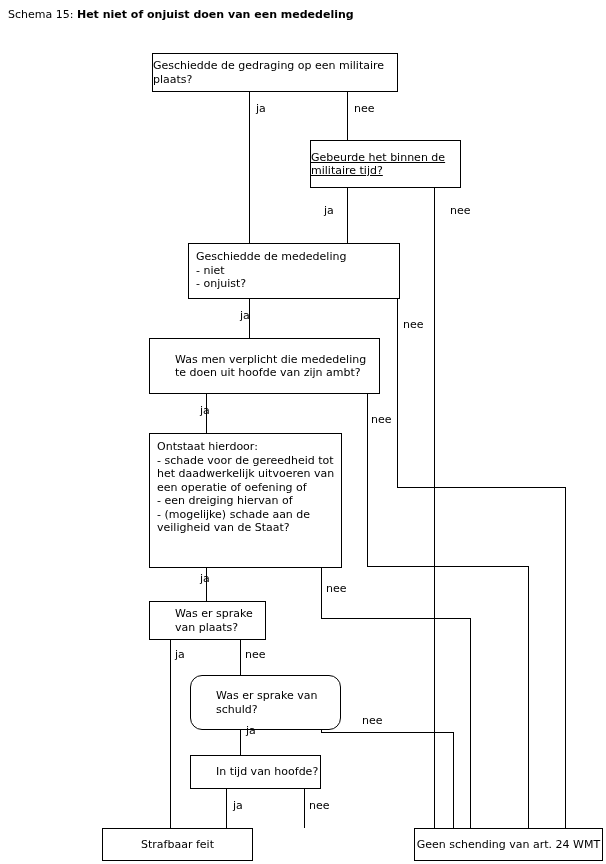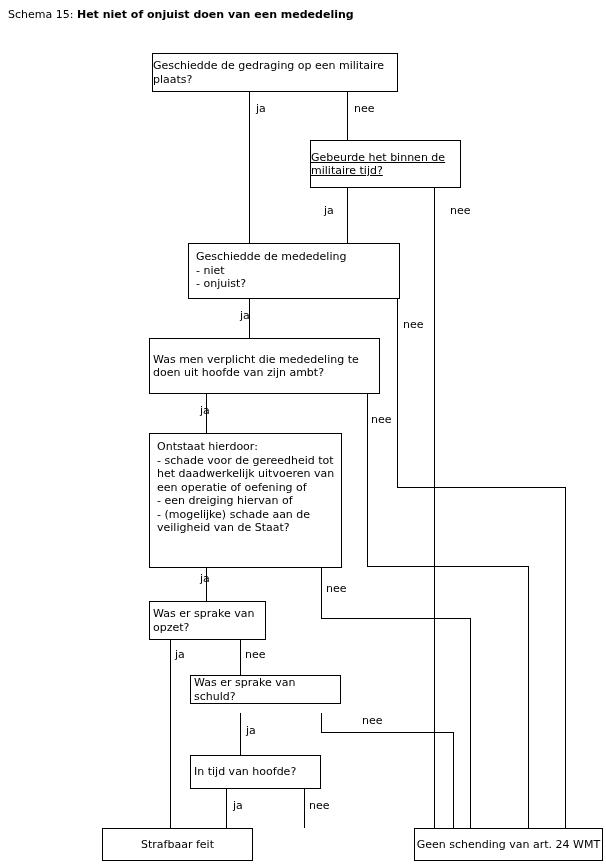--- a/index.html
+++ b/index.html
@@ -21,21 +21,21 @@
     border:1px solid #000000;
     background:#ffffff;
     box-sizing:border-box;
     font-size:11px;
     line-height:13.5px;
     z-index:3;
   }
   .node .txt{display:block;white-space:pre-line;}
   .node.center{display:flex;align-items:center;justify-content:center;text-align:center;}
   .node.center .txt{text-align:left;}
-  .node.left{display:flex;align-items:center;justify-content:flex-start;padding-left:3px;text-align:left;}
+  .node.left{display:flex;align-items:center;justify-content:flex-start;padding-left:25px;text-align:left;}
   .node.left .txt{text-align:left;}
   .node.topleft{padding:6px 0 0 7px;text-align:left;}
 
   .edge-label{
     position:absolute;font-size:11px;line-height:12px;z-index:4;
     background:transparent;white-space:nowrap;
   }
 
   svg#lines{position:absolute;left:0;top:0;width:606px;height:864px;z-index:1;}
   svg#lines line, svg#lines polyline, svg#lines path{
@@ -109,24 +109,24 @@
     <span class="txt">Ontstaat hierdoor:
 - schade voor de gereedheid tot
   het daadwerkelijk uitvoeren van
   een operatie of oefening of
 - een dreiging hiervan of
 - (mogelijke) schade aan de
   veiligheid van de Staat?</span>
   </div>
 
   <div class="node left" style="left:149px;top:601px;width:117px;height:39px;">
-    <span class="txt">Was er sprake van opzet?</span>
+    <span class="txt">Was er sprake van plaats?</span>
   </div>
 
-  <div class="node left" style="left:190px;top:675px;width:151px;height:29px;">
+  <div class="node left" style="left:190px;top:675px;width:151px;height:55px;border-radius:12px;">
     <span class="txt">Was er sprake van schuld?</span>
   </div>
 
   <div class="node left" style="left:190px;top:755px;width:131px;height:34px;">
     <span class="txt">In tijd van hoofde?</span>
   </div>
 
   <div class="node center" style="left:102px;top:828px;width:151px;height:33px;">
     <span class="txt">Strafbaar feit</span>
   </div>

